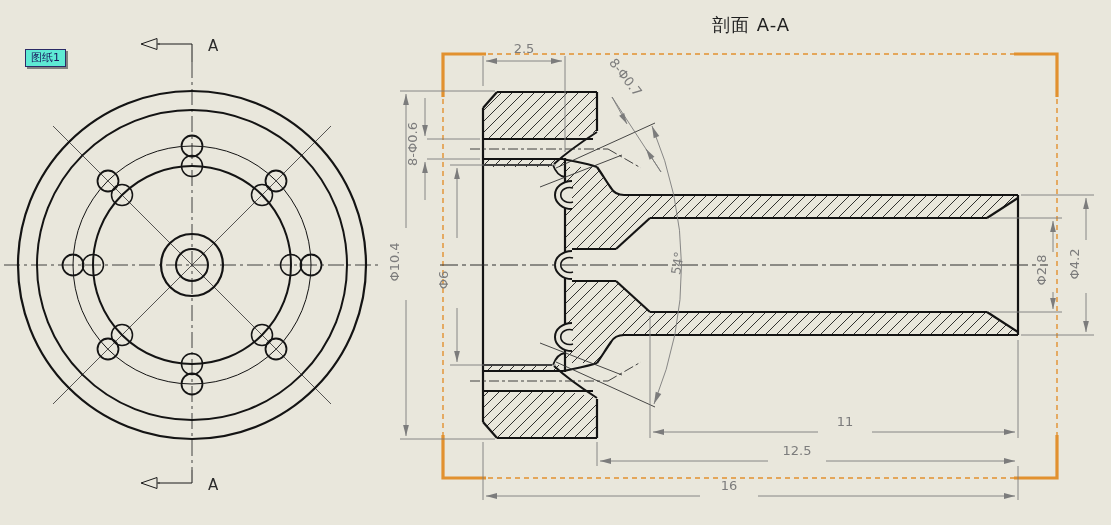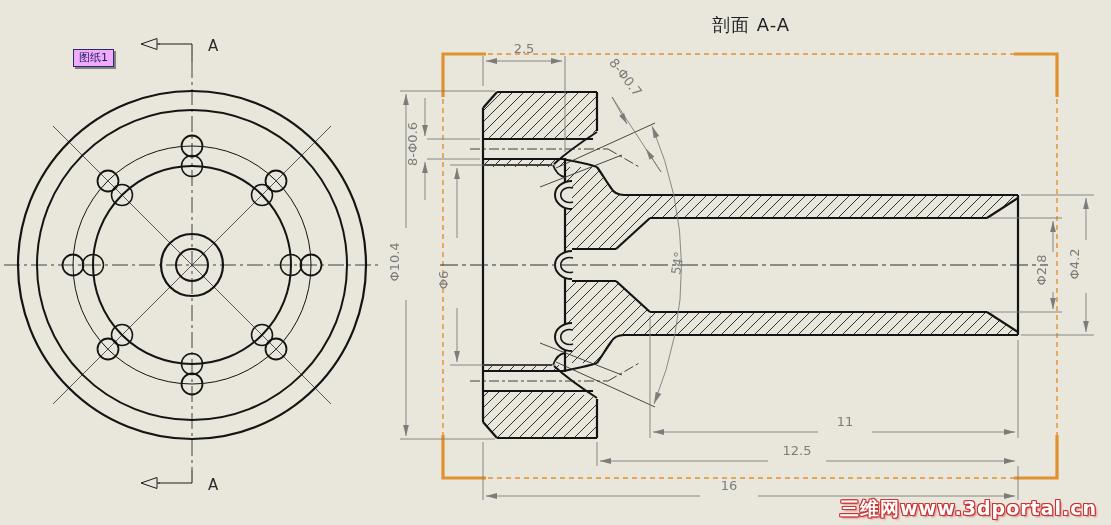--- a/index.html
+++ b/index.html
@@ -4,23 +4,23 @@
 <style>
   html,body{margin:0;padding:0;background:#c8c8c8;}
   #canvas{
     position:relative;width:1111px;height:525px;overflow:hidden;
     background:#e9e7dc;font-family:"DejaVu Sans","Liberation Sans",sans-serif;
   }
   #canvas svg{position:absolute;left:0;top:0;}
   .overlay{position:absolute;white-space:nowrap;}
   #sheet-tab{
     left:25px;top:49px;padding:1px 5px 2px 5px;
-    background:#f0abfc;border:1px solid #2b2b66;
+    background:#5eead4;border:1px solid #2b2b66;
     box-shadow:2px 2px 0 rgba(110,110,110,.85);
-    font-size:11px;line-height:13px;color:#1a1a5e;margin-left:48px;
+    font-size:11px;line-height:13px;color:#1a1a5e;
   }
   #view-title{left:712px;top:13px;font-size:18px;color:#1f1f1f;letter-spacing:1px;}
   #watermark{
     right:14px;top:496px;font-size:19px;font-weight:bold;letter-spacing:1px;
     color:#ffffff;
     text-shadow:1px 0 0 #cc3333,-1px 0 0 #cc3333,0 1px 0 #cc3333,0 -1px 0 #cc3333,
                 1px 1px 0 #cc3333,-1px -1px 0 #cc3333,1px -1px 0 #cc3333,-1px 1px 0 #cc3333,
                 2px 2px 2px rgba(204,51,51,.55);
   }
   text.dim{font-size:13px;fill:#7c7c7c;}
@@ -250,15 +250,14 @@
     <text class="dim" text-anchor="middle" transform="translate(1046,270) rotate(-90)">Φ2.8</text>
     <text class="dim" text-anchor="middle" transform="translate(1079,264) rotate(-90)">Φ4.2</text>
     <text class="dim" x="845" y="426" text-anchor="middle">11</text>
     <text class="dim" x="797" y="455" text-anchor="middle">12.5</text>
     <text class="dim" x="729" y="490" text-anchor="middle">16</text>
   </g>
 </svg>
 
 <div id="sheet-tab" class="overlay">图纸1</div>
 <div id="view-title" class="overlay">剖面 A-A</div>
-<div id="watermark" class="overlay">三维网www.3dportal.cn</div>
 
 </div>
 
 </body></html>

